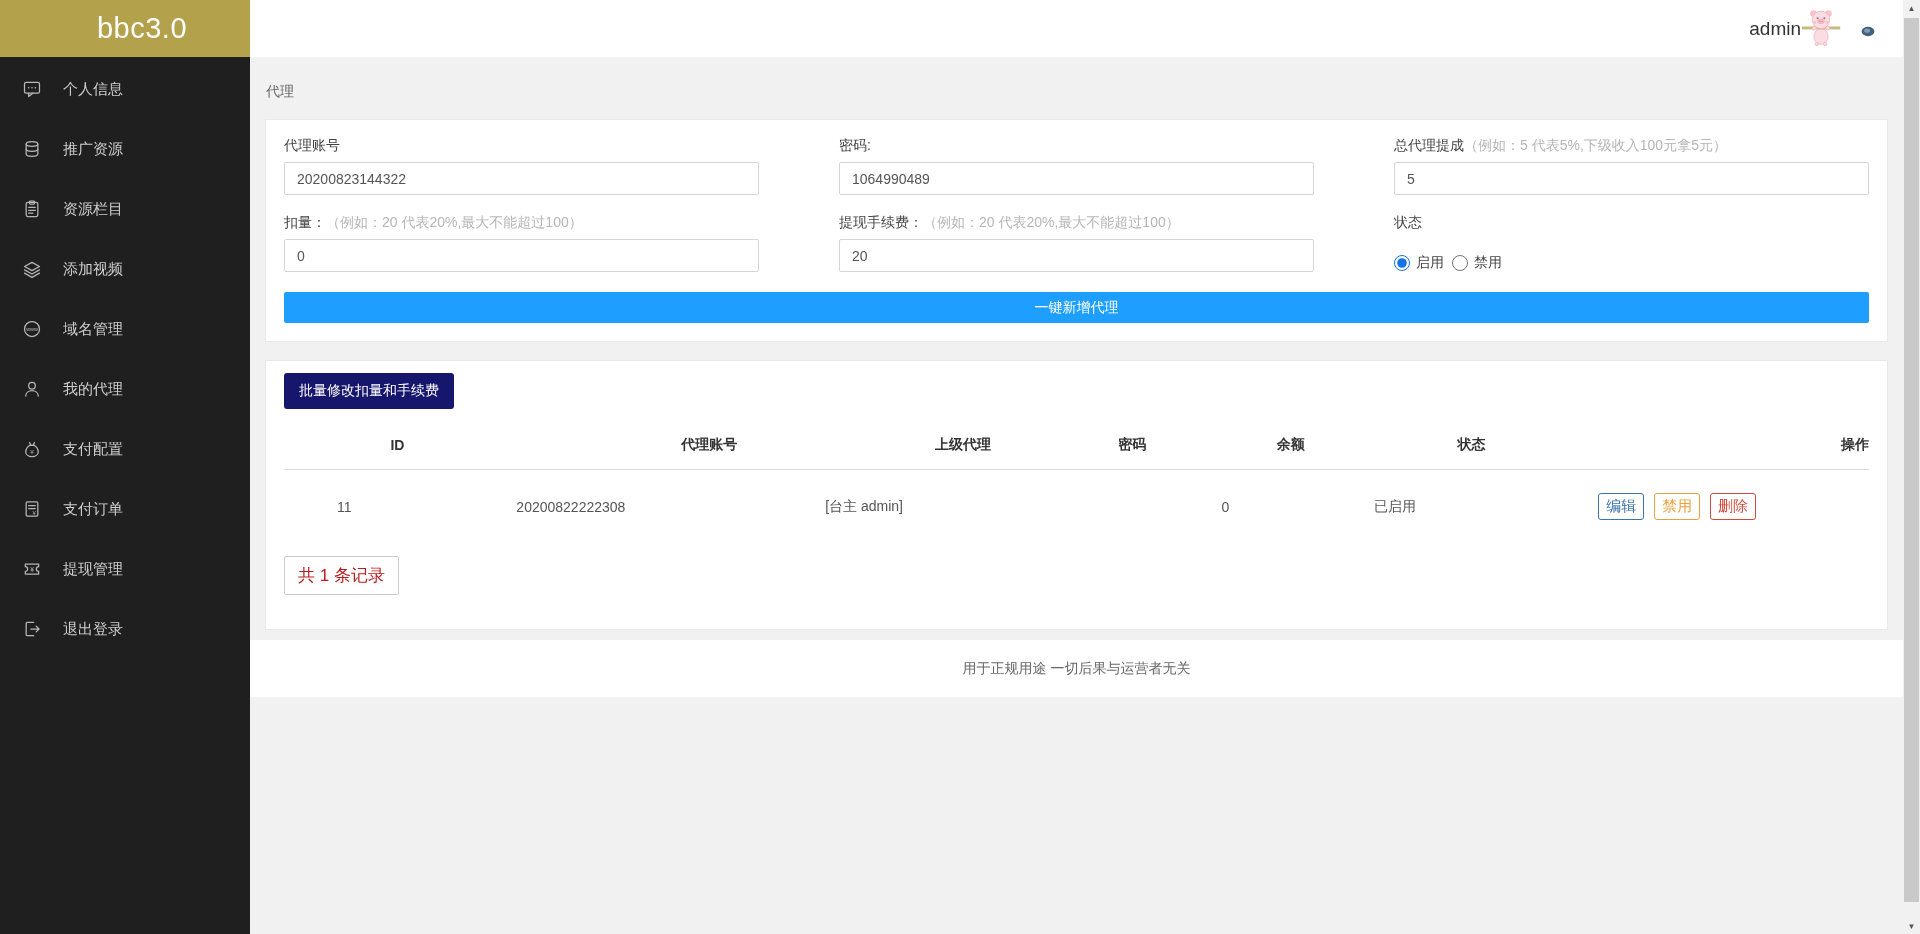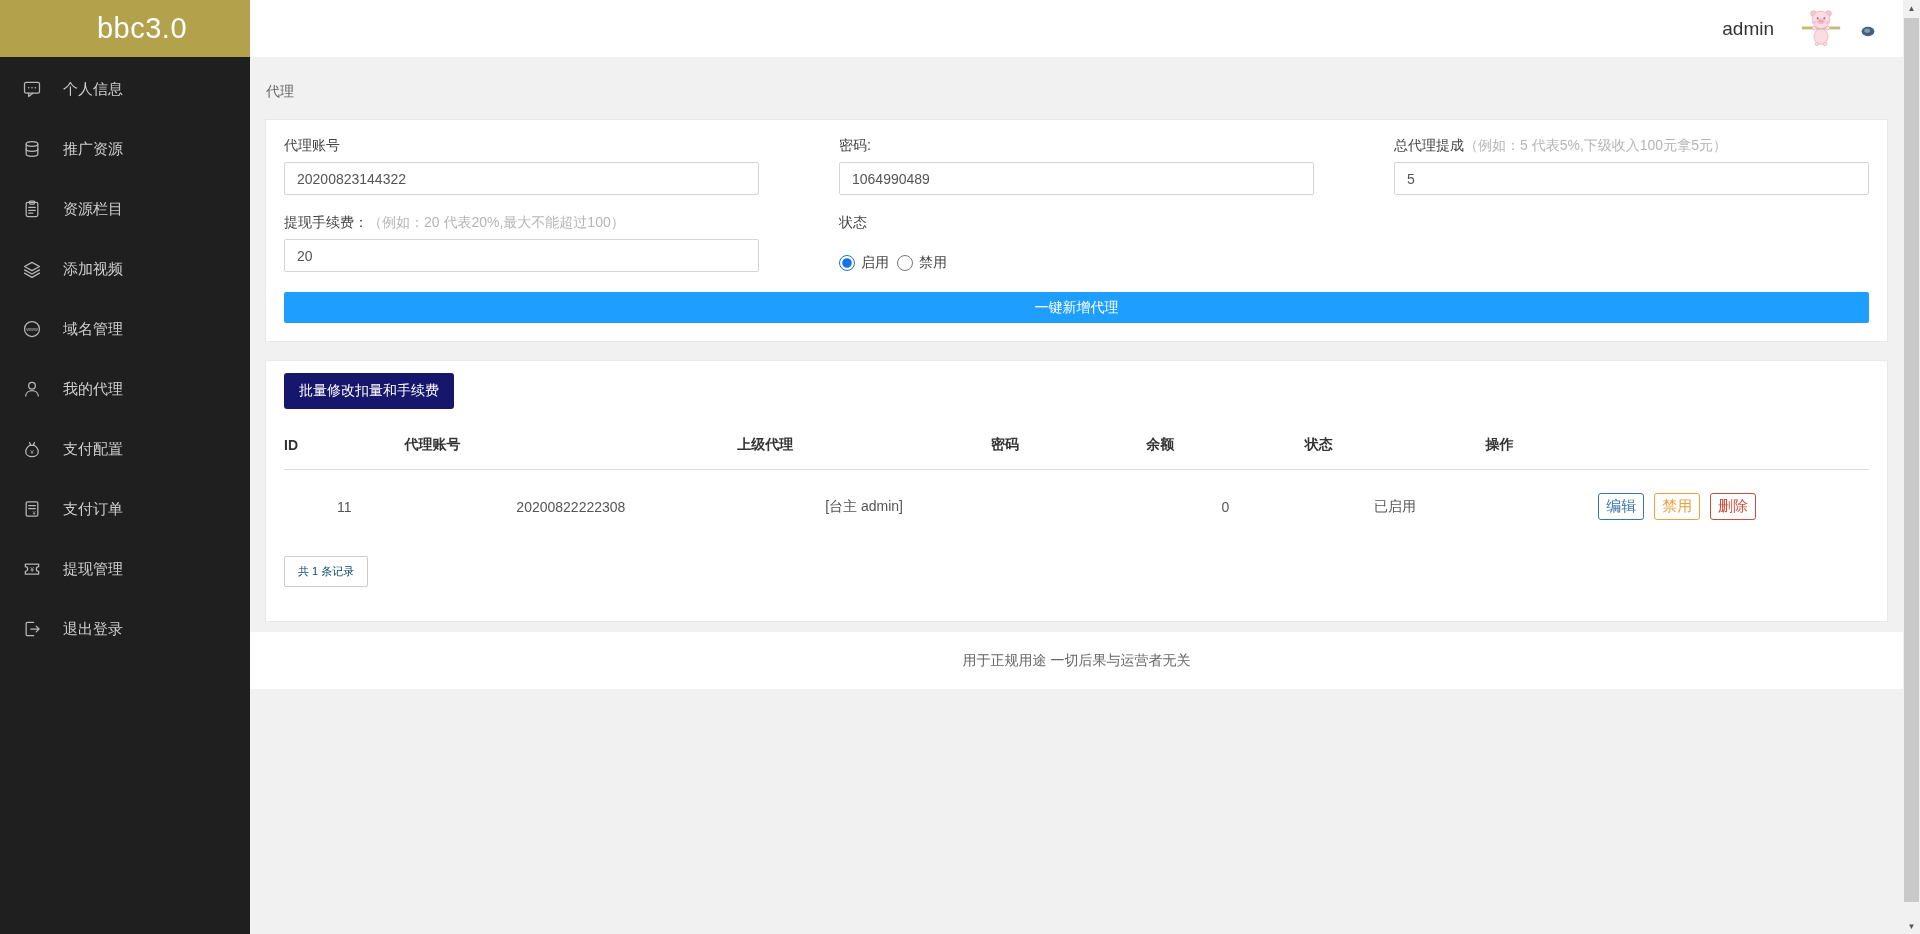--- a/index.html
+++ b/index.html
@@ -15,21 +15,21 @@
     color:#cfcfcf; font-size:15px; cursor:pointer; }
   .menu-item .mi { width:20px; height:20px; margin-right:21px; flex:0 0 20px; }
   .mi svg { width:20px; height:20px; stroke:#b8b8b8; fill:none; stroke-width:1.5;
     stroke-linecap:round; stroke-linejoin:round; }
   .mi svg text { stroke:none; fill:#b8b8b8; }
   .mi svg .fdot { fill:#b8b8b8; stroke:none; }
 
   
   .topbar { position:absolute; left:250px; top:0; width:1653px; height:57px; background:#fff;
     display:flex; align-items:center; justify-content:flex-end; padding-right:28px; }
-  .tb-user { font-size:19px; color:#333; margin-right:27px; }
+  .tb-user { font-size:19px; color:#333; }
   .tb-avatar { width:40px; height:42px; margin-right:20px; cursor:pointer; }
   .tb-eye { width:14px; height:11px; cursor:pointer; }
 
   
   .vscroll { position:absolute; right:0; top:0; width:17px; height:934px; background:#f1f1f1; z-index:9; }
   .vs-arrow { position:absolute; left:0; width:17px; height:16px; color:#555; font-size:8px;
     display:flex; align-items:center; justify-content:center; cursor:pointer; }
   .vs-up { top:0; } .vs-down { bottom:0; }
   .vs-thumb { position:absolute; left:1px; top:18px; width:15px; height:884px; background:#c9c9c9; cursor:pointer; }
 
@@ -47,31 +47,31 @@
   .radio-row { margin-top:15px; display:flex; align-items:center; font-size:14px; color:#444; }
   .radio-row input { width:16px; height:16px; accent-color:#1673e6; margin:0 6px 0 0; cursor:pointer; }
   .radio-row label { margin-right:8px; cursor:pointer; }
   .submit-btn { display:block; margin-top:20px; width:100%; height:31px; background:#1E9FFF;
     border:none; border-radius:2px; color:#fff; font-size:14px; cursor:pointer; }
 
   .card2 { margin:18px 15px 0; background:#fff; border:1px solid #e9e9e9; padding:12px 18px 34px; }
   .bulk-btn { height:36px; padding:0 15px; background:#16166d; border:none; border-radius:3px;
     color:#fff; font-size:14px; cursor:pointer; }
   table.agents { width:100%; border-collapse:collapse; margin-top:10px; table-layout:fixed; }
-  .agents th { font-size:14px; color:#333; font-weight:bold; text-align:left;
+  .agents th { font-size:14px; color:#333; font-weight:bold; text-align:right;
     padding:17px 0 15px; border-bottom:1px solid #dcdcdc; }
   .agents td { font-size:14px; color:#555; text-align:center; padding:23px 0; }
   .status-ok { color:#5FB878; }
   .act-btn { display:inline-block; border:1px solid; border-radius:3px; background:#fff;
     font-size:15px; padding:3px 7px; margin:0 3px; cursor:pointer; }
   .act-edit { color:#3a74ad; border-color:#3a74ad; }
   .act-disable { color:#eba13f; border-color:#eba13f; }
   .act-delete { color:#d04a3a; border-color:#d04a3a; }
   .total-box { display:inline-block; margin-top:13px; border:1px solid #ccc; border-radius:2px;
-    background:#fff; padding:7px 13px; font-size:11px; color:#0c4a6e; }
+    background:#fff; padding:7px 13px; font-size:17px; color:#b91c1c; }
 
   .footer { margin-top:10px; background:#fff; height:57px; display:flex; align-items:center;
     justify-content:center; font-size:14px; color:#666; }
 </style>
 </head>
 <body>
 
 <div class="sidebar">
   <div class="logo">bbc3.0</div>
   <div class="menu">
@@ -225,20 +225,24 @@
       </div>
       <div>
         <div class="f-label">密码:</div>
         <input class="txt" type="text" value="1064990489" style="">
       </div>
       <div>
         <div class="f-label"><span>总代理提成</span><span class="hint">（例如：5 代表5%,下级收入100元拿5元）</span></div>
         <input class="txt" type="text" value="5" style="">
       </div>
 
+      <div class="row2">
+        <div class="f-label"><span>扣量：</span><span class="hint">（例如：20 代表20%,最大不能超过100）</span></div>
+        <input class="txt" type="text" value="0" style="">
+      </div>
       <div class="row2">
         <div class="f-label"><span>提现手续费：</span><span class="hint">（例如：20 代表20%,最大不能超过100）</span></div>
         <input class="txt" type="text" value="20" style="">
       </div>
       <div class="row2">
         <div class="f-label">状态</div>
         <div class="radio-row">
           <input type="radio" name="status" checked="" style="">
           <label>启用</label>
           <input type="radio" name="status" style="">

